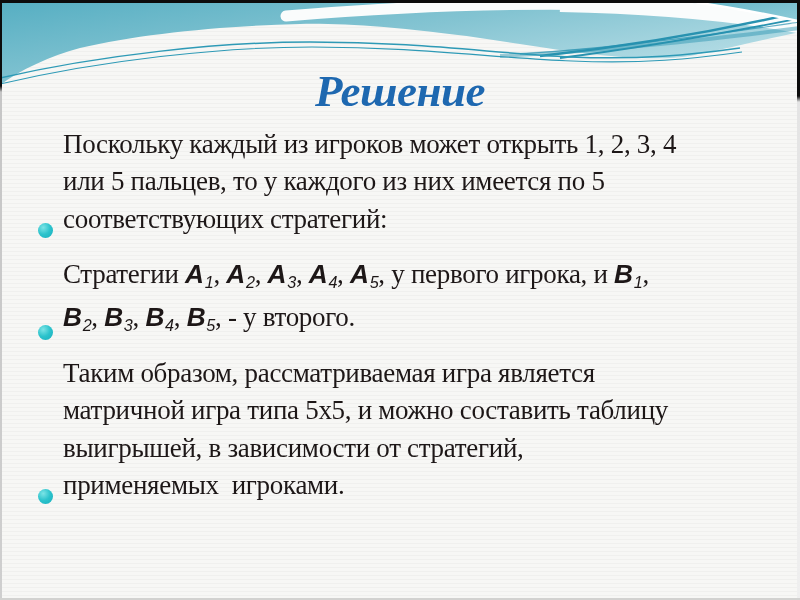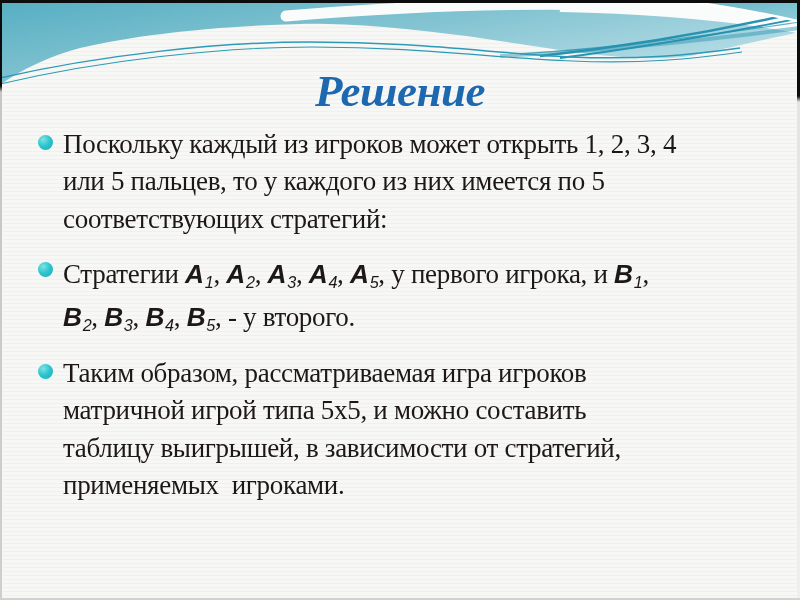--- a/index.html
+++ b/index.html
@@ -51,21 +51,21 @@
     z-index: 3;
   }
   .content {
     position: absolute;
     top: 126px; left: 38px;
     width: 644px;
     z-index: 3;
   }
   .bullet {
     display: flex;
-    align-items: flex-start;
+    align-items: flex-end;
     margin-bottom: 15px;
   }
   .dot {
     flex: 0 0 auto;
     width: 15px; height: 15px;
     margin-top: 9px;
     margin-right: 10px;
     border-radius: 50%;
     background: radial-gradient(circle at 35% 30%, #7ce4e6 0%, #2cc3cc 48%, #17aebc 100%);
   }
@@ -139,21 +139,21 @@
       <p class="btext"><span class="run-plain">Поскольку каждый из игроков может открыть 1, 2, 3, 4 или 5 пальцев, то у каждого из них имеется по 5 соответствующих стратегий:</span></p>
     </div>
 
     <div class="bullet bullet-strategies">
       <span class="dot"></span>
       <p class="btext"><span class="run-plain">Стратегии </span><span class="run-var">A</span><span class="run-sub">1</span><span class="run-plain">, </span><span class="run-var">A</span><span class="run-sub">2</span><span class="run-plain">, </span><span class="run-var">A</span><span class="run-sub">3</span><span class="run-plain">, </span><span class="run-var">A</span><span class="run-sub">4</span><span class="run-plain">, </span><span class="run-var">A</span><span class="run-sub">5</span><span class="run-plain">, </span><span class="run-italic">у первого игрока, и </span><span class="run-var">B</span><span class="run-sub">1</span><span class="run-plain">, </span><span class="run-var">B</span><span class="run-sub">2</span><span class="run-plain">, </span><span class="run-var">B</span><span class="run-sub">3</span><span class="run-plain">, </span><span class="run-var">B</span><span class="run-sub">4</span><span class="run-plain">, </span><span class="run-var">B</span><span class="run-sub">5</span><span class="run-plain">, </span><span class="run-italic">- у второго.</span></p>
     </div>
 
     <div class="bullet">
       <span class="dot"></span>
-      <p class="btext"><span class="run-plain">Таким образом, рассматриваемая игра игроков матричной игрой типа 5x5, и можно составить таблицу выигрышей, в зависимости от стратегий, применяемых  игроками.</span></p>
+      <p class="btext"><span class="run-plain">Таким образом, рассматриваемая игра является матричной игра типа 5x5, и можно составить таблицу выигрышей, в зависимости от стратегий, применяемых  игроками.</span></p>
     </div>
 
   </div>
 
   <div class="edge-top"></div>
   <div class="edge-left"></div>
   <div class="edge-right"></div>
   <div class="edge-bottom"></div>
 
 </div>

